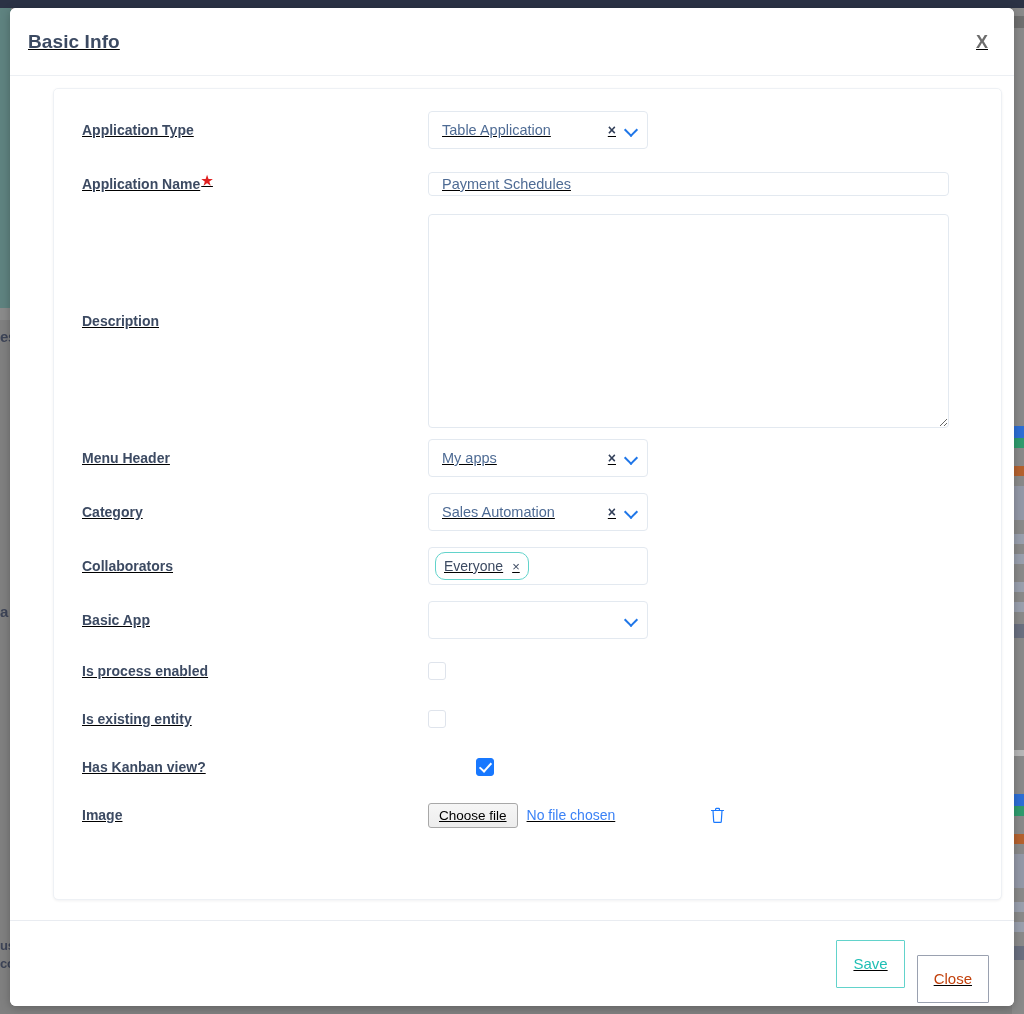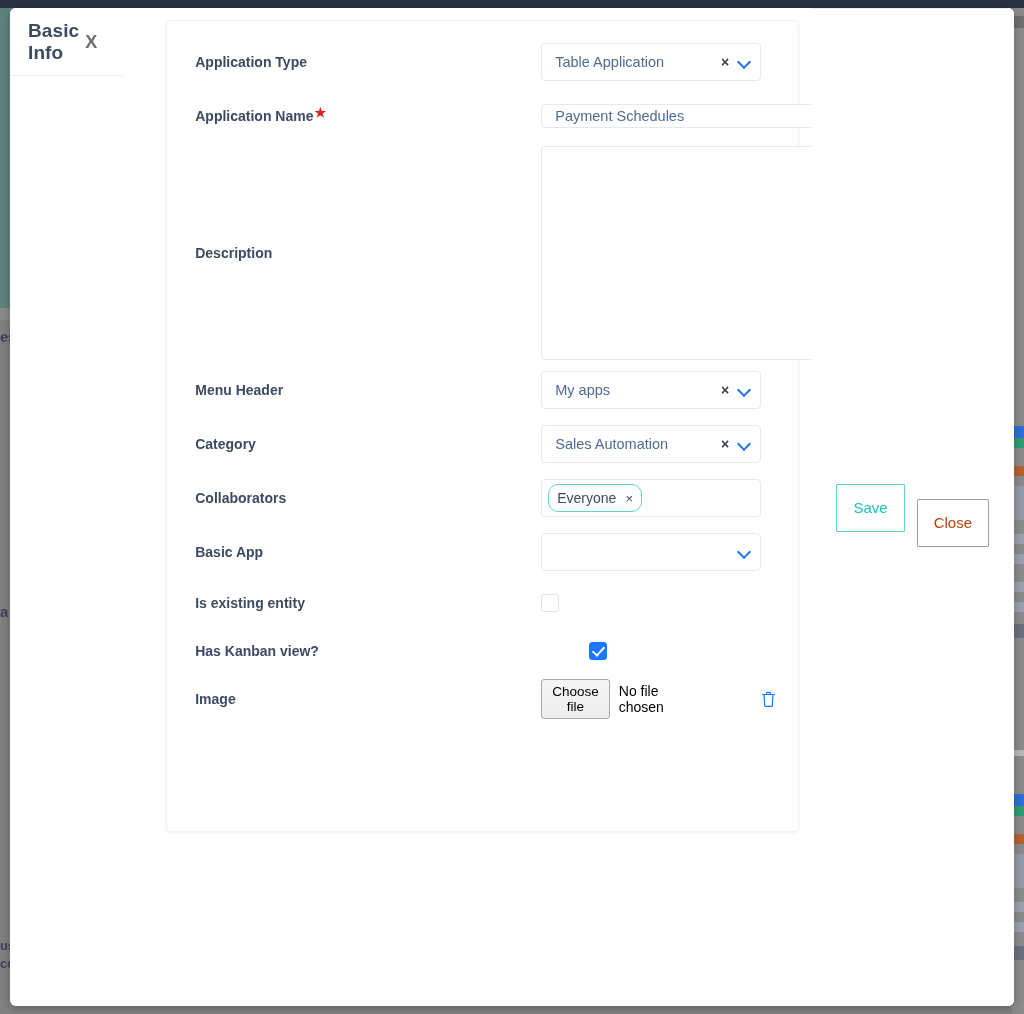--- a/index.html
+++ b/index.html
@@ -46,22 +46,23 @@
 
   
   .modal {
     position: absolute;
     left: 10px; top: 8px;
     width: 1004px; height: 998px;
     background: #ffffff;
     border-radius: 6px;
     box-shadow: 0 2px 10px rgba(0,0,0,0.25);
     display: flex;
-    flex-direction: row;
-    overflow: hidden;
+    flex-direction: column;
+    overflow: hidden;
+    text-decoration: underline;
   }
   .modal-header {
     height: 68px;
     flex: 0 0 68px;
     display: flex;
     align-items: center;
     justify-content: space-between;
     padding: 0 20px 0 18px;
     border-bottom: 1px solid #eceff3;
     background: #fff;
@@ -253,21 +254,21 @@
     font-size: 13.5px;
     color: #000;
     background: linear-gradient(#f6f6f6,#ededed);
     border: 1px solid #a8a8a8;
     border-radius: 3px;
     padding: 4px 10px;
     cursor: pointer;
   }
   .file-name {
     font-size: 14px;
-    color: #000000;
+    color: #3b82f6;
     margin-left: 9px;
   }
   .trash-icon {
     margin-left: 95px;
     cursor: pointer;
     display: inline-flex;
   }
 
   .modal-footer {
     flex: 0 0 86px;
@@ -401,20 +402,26 @@
       <div class="row">
         <div class="label">Basic App</div>
         <div class="field">
           <div class="select">
             <span class="val"></span>
             <span class="chev"></span>
           </div>
         </div>
       </div>
 
+      <div class="row" style="min-height:48px;">
+        <div class="label">Is process enabled</div>
+        <div class="field">
+          <span class="cb"></span>
+        </div>
+      </div>
 
       <div class="row" style="min-height:48px;">
         <div class="label">Is existing entity</div>
         <div class="field">
           <span class="cb"></span>
         </div>
       </div>
 
       <div class="row" style="min-height:48px;gap:48px;">
         <div class="label">Has Kanban view?</div>

